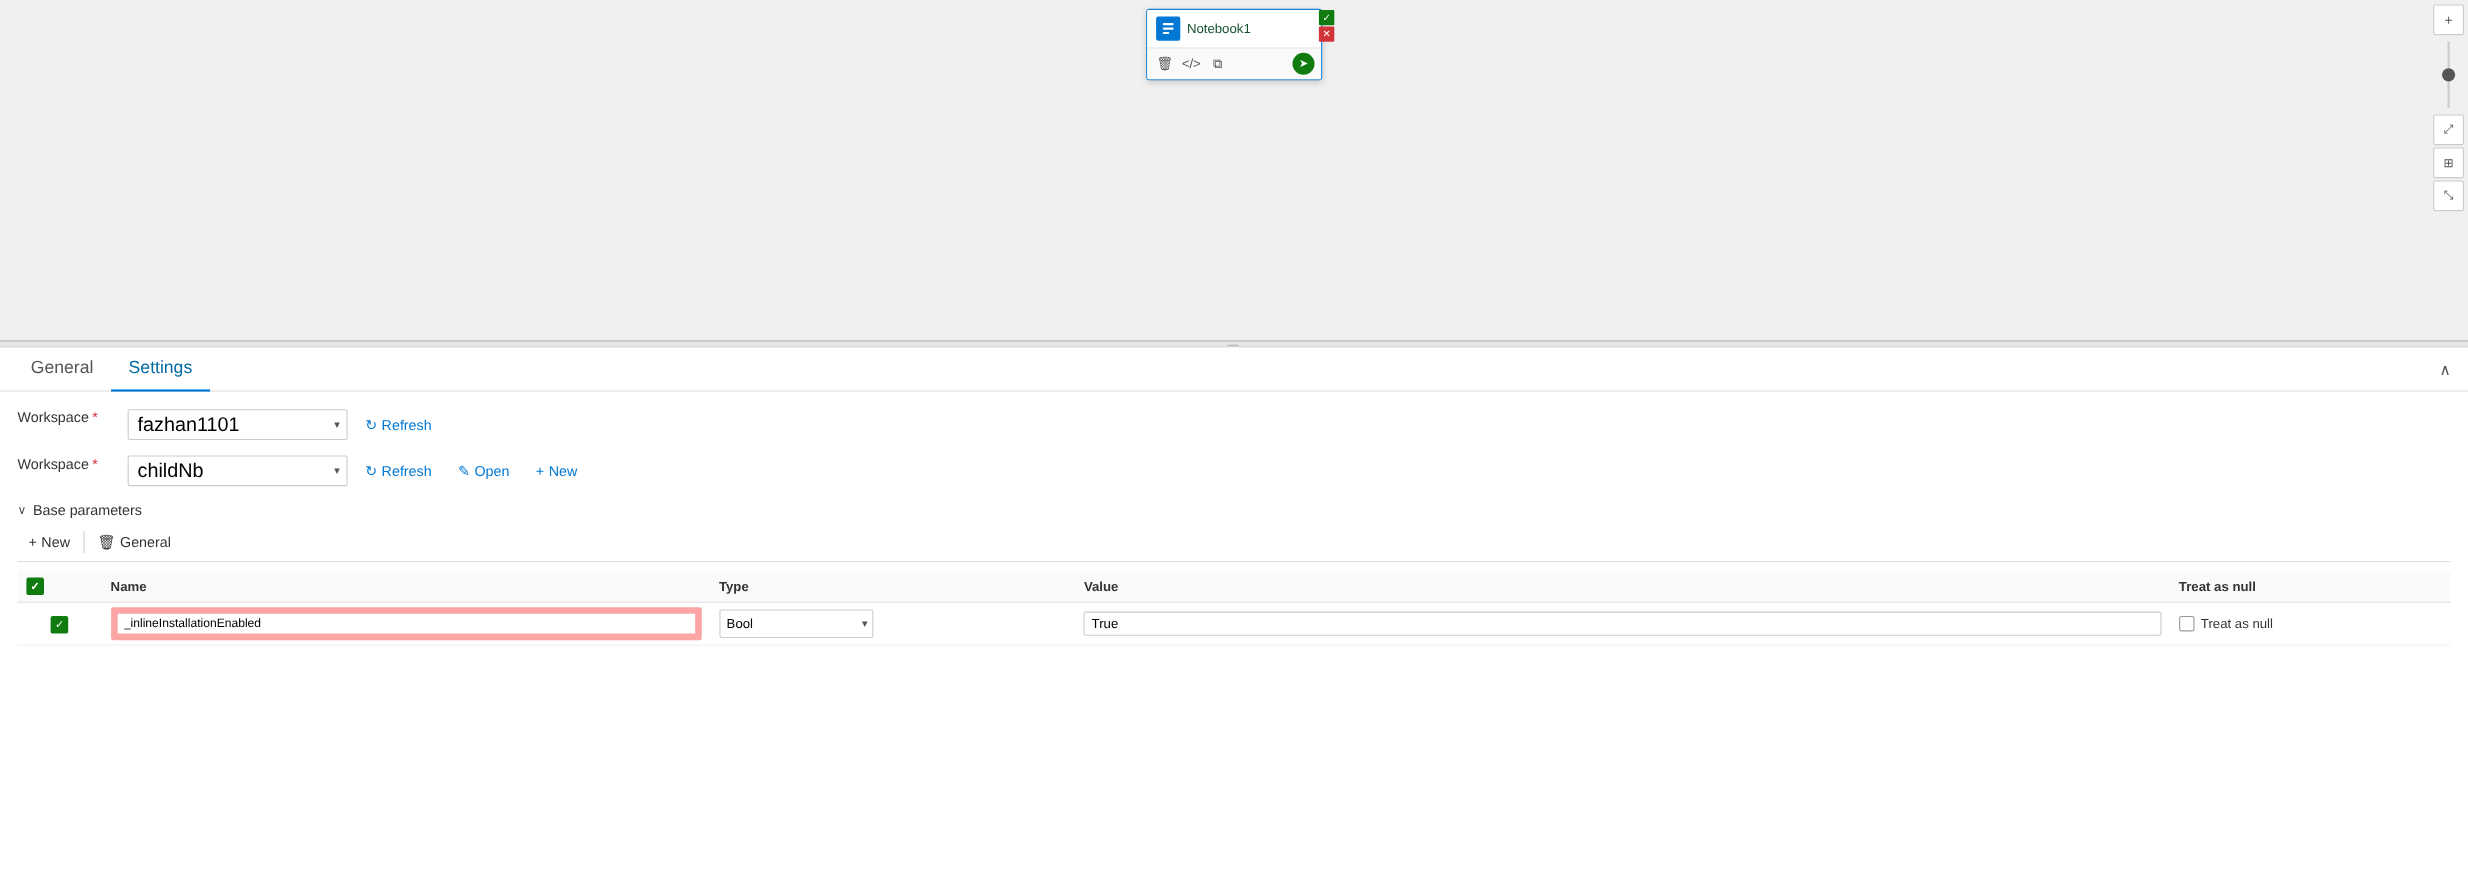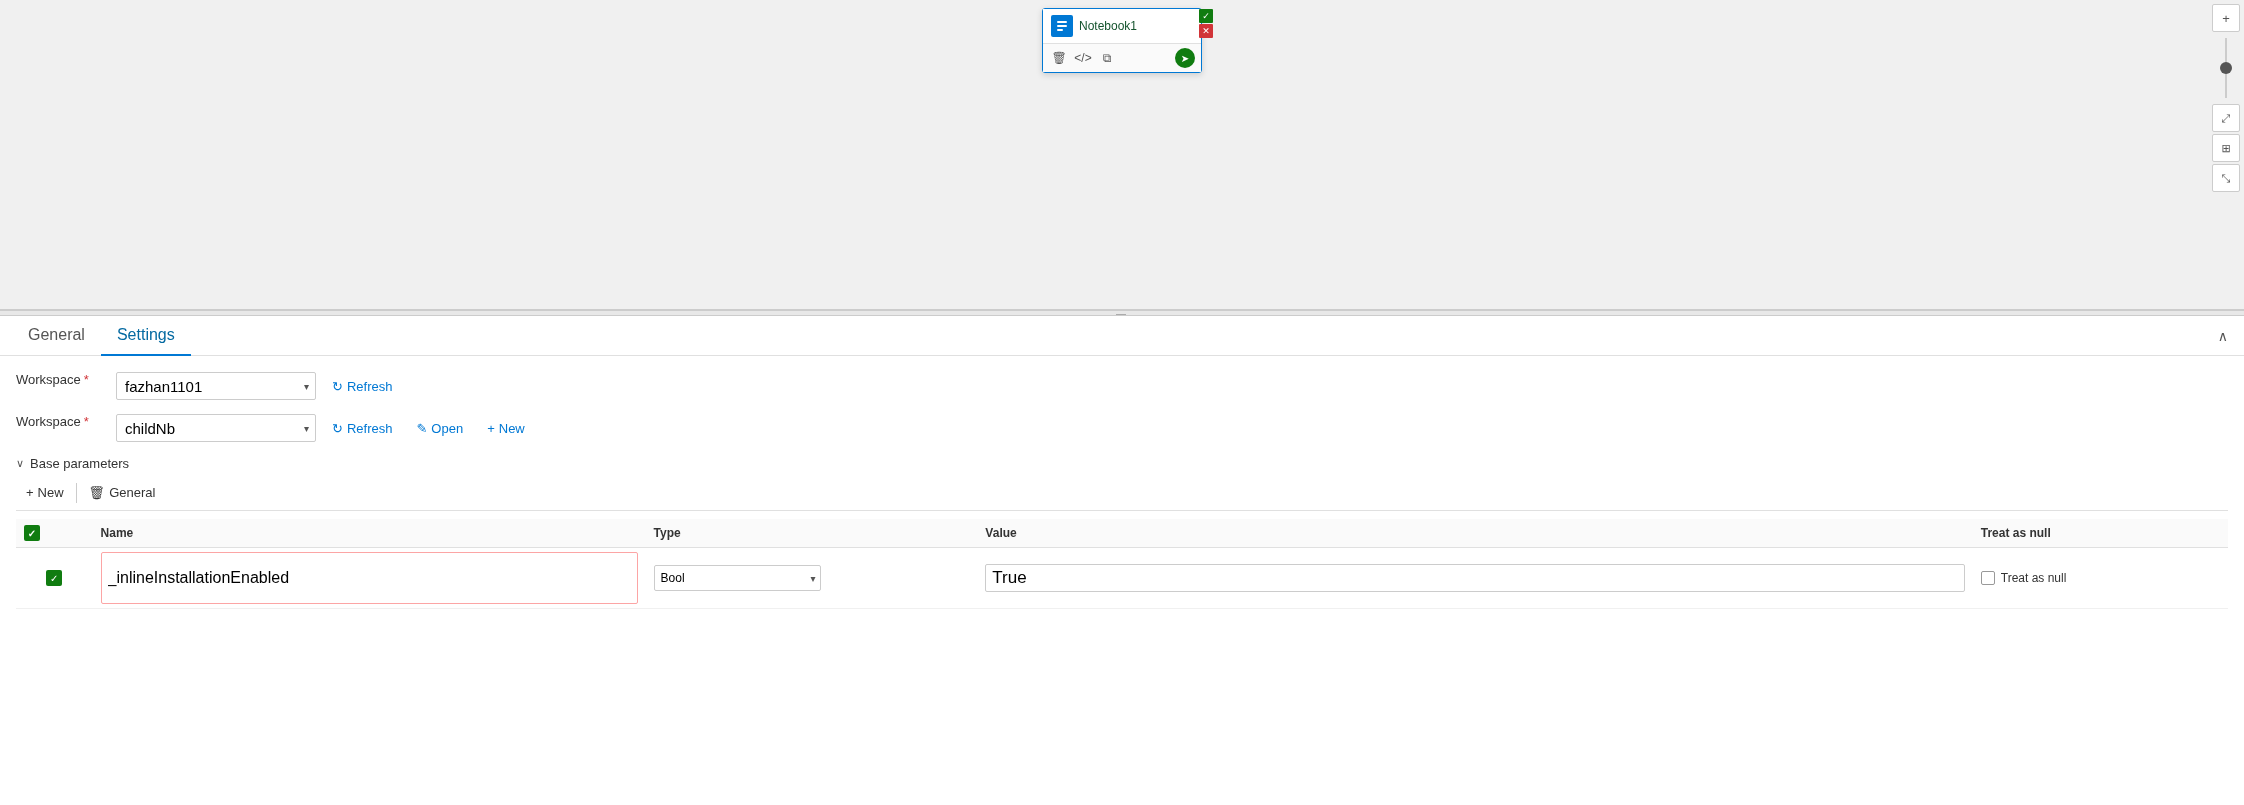--- a/index.html
+++ b/index.html
@@ -286,21 +286,21 @@
       justify-content: space-between;
       cursor: pointer;
       position: relative;
     }
 
     .dropdown-select select {
       width: 100%;
       height: 100%;
       border: none;
       background: transparent;
-      font-size: 15px;
+      font-size: 18px;
       cursor: pointer;
       appearance: none;
       outline: none;
       padding-right: 20px;
     }
 
     .dropdown-arrow {
       position: absolute;
       right: 6px;
       top: 50%;
@@ -406,31 +406,31 @@
       border-radius: 2px;
       display: inline-flex;
       align-items: center;
       justify-content: center;
       color: #fff;
       font-size: 10px;
     }
 
     .name-input {
       width: 100%;
-      border: 1px solid #fca5a5;
-      border-radius: 2px;
-      padding: 16px 6px;
-      font-size: 16px;
+      border: 6px solid #fca5a5;
+      border-radius: 2px;
+      padding: 3px 6px;
+      font-size: 11px;
       outline: none;
       background: #fff;
     }
 
     .type-select-wrapper {
       position: relative;
-      width: 167px;
+      width: 140px;
     }
 
     .type-select-wrapper select {
       width: 100%;
       height: 26px;
       border: 1px solid #ccc;
       border-radius: 2px;
       padding: 0 20px 0 6px;
       font-size: 12px;
       appearance: none;
@@ -447,21 +447,21 @@
       font-size: 10px;
       color: #555;
       pointer-events: none;
     }
 
     .value-input {
       width: 100%;
       border: 1px solid #ccc;
       border-radius: 2px;
       padding: 3px 6px;
-      font-size: 17px;
+      font-size: 12px;
       outline: none;
       background: #fff;
     }
 
     .treat-null-cell {
       display: flex;
       align-items: center;
       gap: 6px;
       white-space: nowrap;
       font-size: 12px;

